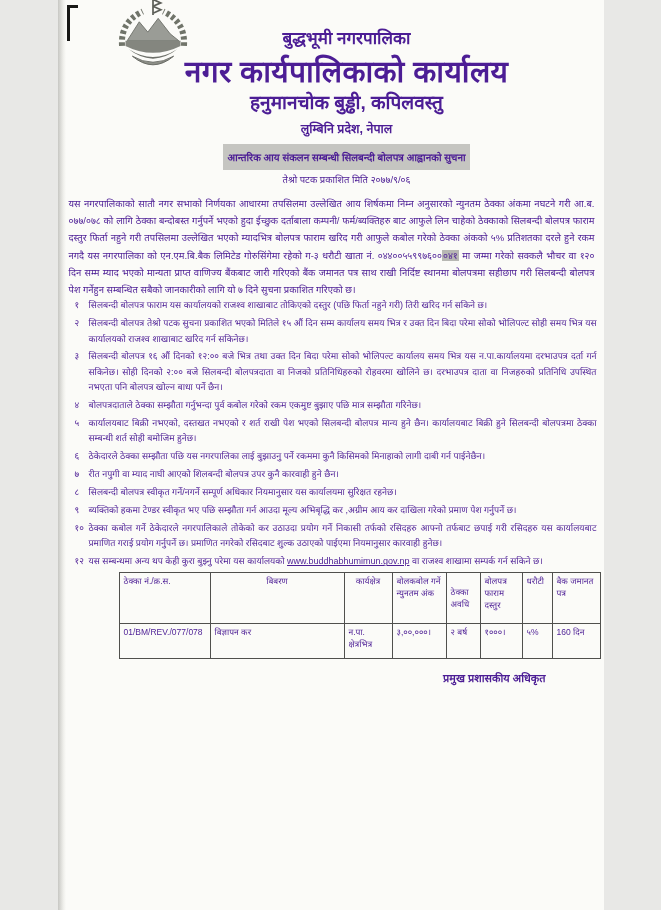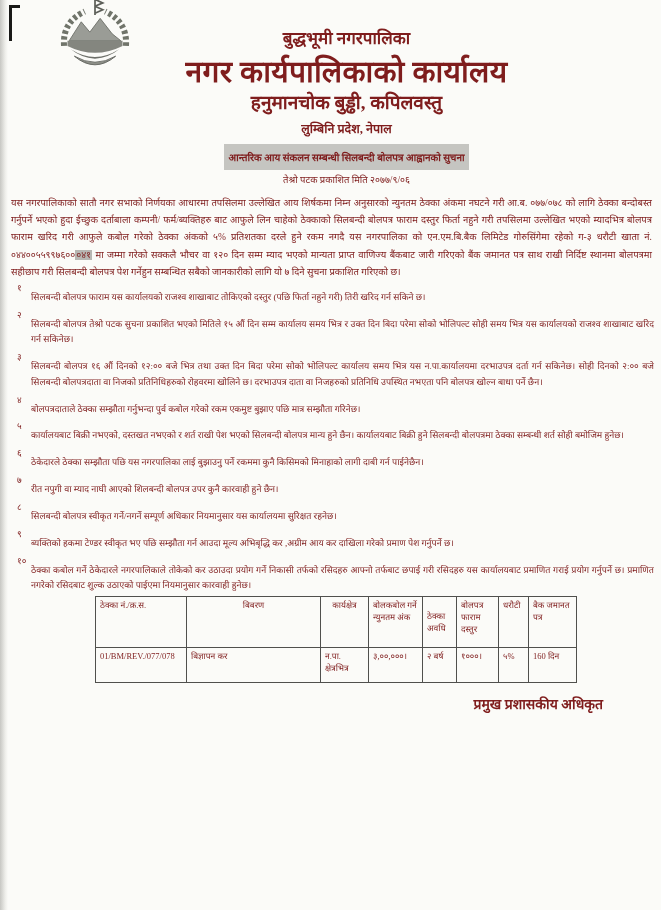--- a/index.html
+++ b/index.html
@@ -1,22 +1,22 @@
 <!DOCTYPE html>
 <html><head>
 <meta charset="utf-8">
 <style>
   html,body { margin:0; padding:0; background:#e8e8e6; }
   .page {
     position:relative;
-    width:661px; height:910px;
+    width:546px; height:910px;
     margin:0 auto;
     background:#fbfbf8;
-    font-family:Liberation Serif, serif;
-    color:#7f1d1d;
+    font-family:Liberation Sans, sans-serif;
+    color:#4c1d95;
     overflow:hidden;
   }
   
   .scan-edge-left {
     position:absolute; left:0; top:0; width:8px; height:100%;
     background:linear-gradient(90deg,#c7c7c3,#eeeeea 65%, rgba(255,255,255,0));
   }
   .corner-mark {
     position:absolute; left:9px; top:5px; width:8px; height:33px;
     border-left:3px solid #191917; border-top:3px solid #191917;
@@ -37,39 +37,39 @@
     margin:9px 9px 0 11px;
     font-size:9.5px; line-height:17.2px;
     text-align:justify;
   }
   .hl { background:#b7b7b3; padding:0 1px; }
   .terms-heading { font-weight:700; font-size:9.5px; margin:7px 0 15px 11px; }
   
   .terms { margin:0 7px 0 17px; }
   .term  { display:flex; font-size:9px; line-height:15.4px; margin-bottom:2.5px; }
   .term .num { flex:none; width:14px; }
-  .term .txt { flex:1; text-align:justify;margin-top:9px; }
+  .term .txt { flex:1; text-align:justify; }
   .url { text-decoration:underline; }
   
   .tapasil { text-align:center; font-size:9.5px; margin:7px 24px 4px 0; }
   .sched-table {
-    border-collapse:collapse; margin-left:95px;
+    border-collapse:collapse; margin-left:61px;
     font-size:8.5px; table-layout:fixed;
   }
   .sched-table th, .sched-table td {
     border:1px solid #50504d; padding:2px 4px;
     font-weight:normal; vertical-align:top; text-align:left;
     overflow:hidden;
   }
   .sched-table th { line-height:12px; height:46px; }
   .sched-table td { line-height:12px; height:30px; }
   .sched-table th.c, .sched-table td.c { text-align:center; }
   .sched-table th.vb { vertical-align:middle; }
   
-  .footer-sign { text-align:right; margin:11px 58px 0 0; font-size:14px; font-weight:600;padding-left:34px; }
+  .footer-sign { text-align:right; margin:11px 58px 0 0; font-size:11px; font-weight:600;padding-left:34px; }
 </style>
 </head>
 <body>
 
 <div class="page">
 
   <div class="scan-edge-left"></div>
   <div class="corner-mark"></div>
 
   <div class="emblem">
@@ -137,20 +137,24 @@
       <span class="txt">सिलबन्दी बोलपत्र स्वीकृत गर्ने/नगर्ने सम्पूर्ण अधिकार  नियमानुसार यस कार्यालयमा सुरिक्षत रहनेछ।</span>
     </div>
     <div class="term">
       <span class="num">९</span>
       <span class="txt">ब्यक्तिको हकमा टेण्डर स्वीकृत भए पछि  सम्झौता गर्न आउदा मूल्य अभिबृद्धि कर ,अग्रीम आय कर  दाखिला गरेको प्रमाण पेश गर्नुपर्ने छ।</span>
     </div>
     <div class="term">
       <span class="num">१०</span>
       <span class="txt">ठेक्का कबोल गर्ने ठेकेदारले नगरपालिकाले तोकेको कर उठाउदा प्रयोग गर्ने निकासी तर्फको रसिदहरु आफ्नो तर्फबाट छपाई गरी रसिदहरु यस कार्यालयबाट प्रमाणित गराई प्रयोग गर्नुपर्ने छ। प्रमाणित नगरेको रसिदबाट शुल्क उठाएको पाईएमा नियमानुसार कारवाही हुनेछ।</span>
     </div>
+    <div class="term">
+      <span class="num">१२</span>
+      <span class="txt"><span>यस सम्बन्धमा अन्य थप केही कुरा बुझ्नु परेमा यस कार्यालयको </span><span class="url">www.buddhabhumimun.gov.np</span><span> वा राजश्व शाखामा सम्पर्क गर्न सकिने छ।</span></span>
+    </div>
   </div>
 
 
   <table class="sched-table">
     <colgroup>
       <col style="width:91px">
         <col style="width:134px">
         <col style="width:48px">
         <col style="width:54px">
       <col style="width:34px">

